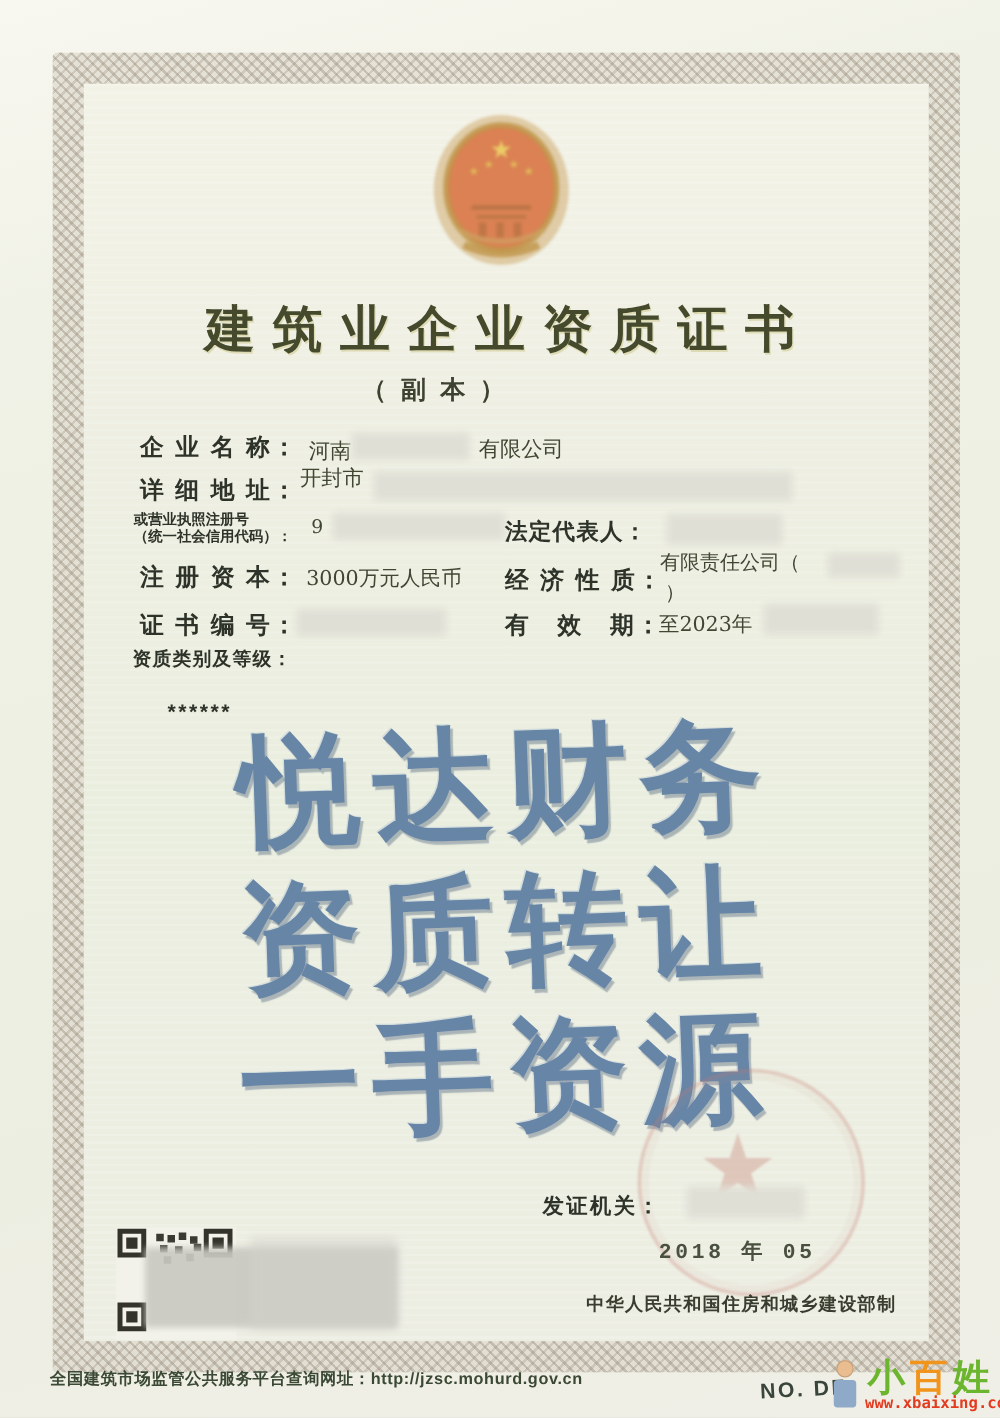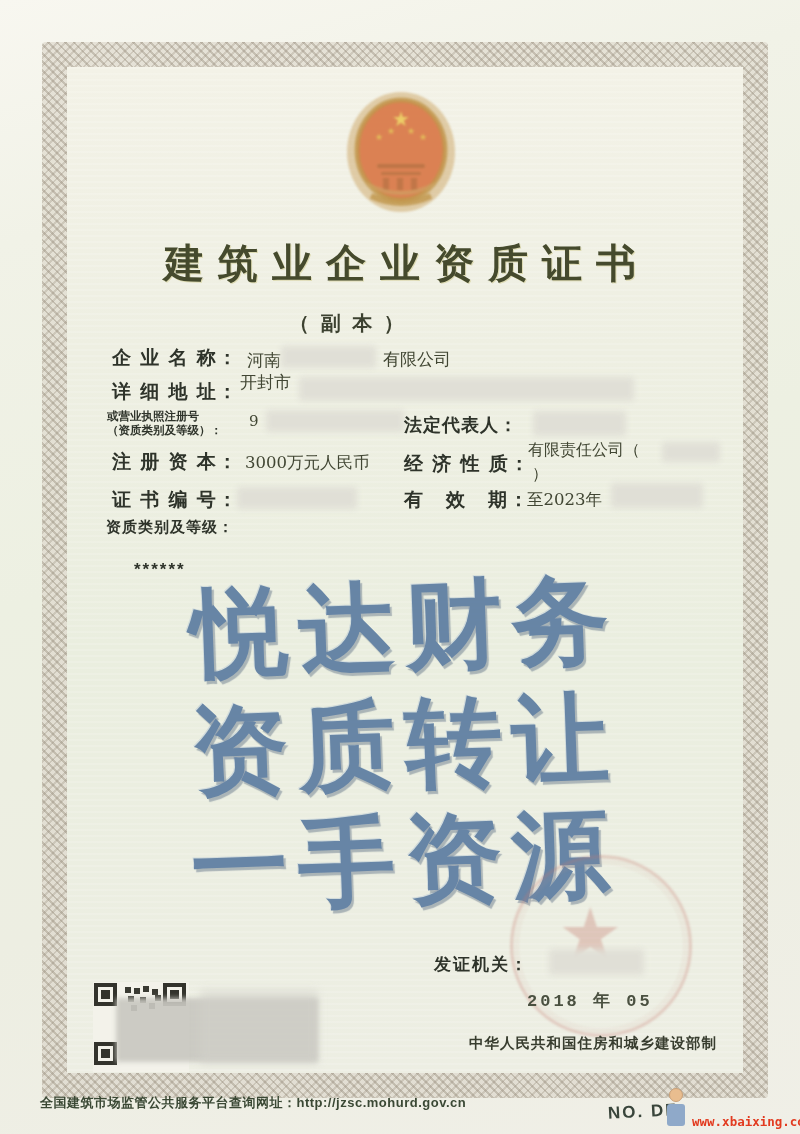--- a/index.html
+++ b/index.html
@@ -28,21 +28,21 @@
     pointer-events:none;
   }
   .emblem{position:absolute;left:341px;top:88px;width:120px;height:138px;filter:blur(1.1px);opacity:.92;}
   .cert-title{
     position:absolute;left:0;width:800px;top:236px;text-align:center;
     font-size:40px;font-weight:bold;letter-spacing:14px;text-indent:14px;color:#454a2d;
     text-shadow:1px 1px 0 rgba(190,180,90,.35);white-space:nowrap;
   }
   .cert-subtitle{
     position:absolute;left:0;width:696px;top:298px;text-align:center;
-    font-size:20px;font-weight:bold;letter-spacing:3px;color:#3c4130;margin-top:12px;
+    font-size:20px;font-weight:bold;letter-spacing:3px;color:#3c4130;
   }
   .lbl{position:absolute;font-weight:bold;color:#2e332a;font-size:19px;letter-spacing:2px;white-space:nowrap;}
   .lbl-sm{position:absolute;font-weight:bold;color:#2e332a;font-size:11.5px;line-height:14px;white-space:nowrap;}
   .val{position:absolute;color:#414633;font-size:17px;font-family:"DejaVu Serif",serif;white-space:nowrap;}
   .redact{position:absolute;background:#e0dfd6;border-radius:3px;filter:blur(3px);opacity:.95;}
   .wm{
     position:absolute;left:0;width:800px;text-align:center;font-weight:bold;
     color:#55779e;opacity:.88;transform:rotate(-2deg);letter-spacing:10px;text-indent:10px;
     font-size:97px;line-height:1;white-space:nowrap;
     text-shadow:2px 3px 1px rgba(40,64,96,.38),-1px -1px 0 rgba(150,175,205,.35);
@@ -111,21 +111,21 @@
   <span class="lbl" style="left:112px;top:345px;">企 业 名 称：</span>
   <span class="val" style="left:247px;top:349px;">河南</span>
   <div class="redact" style="left:281px;top:346px;width:95px;height:22px;"></div>
   <span class="val" style="left:383px;top:348px;">有限公司</span>
 
   <span class="lbl" style="left:112px;top:379px;">详 细 地 址：</span>
   <span class="val" style="left:240px;top:371px;">开封市</span>
   <div class="redact" style="left:299px;top:377px;width:335px;height:24px;"></div>
 
   <span class="lbl-sm" style="left:107px;top:409px;">或营业执照注册号</span>
-  <span class="lbl-sm" style="left:107px;top:423px;">（资质类别及等级）：</span>
+  <span class="lbl-sm" style="left:107px;top:423px;">（统一社会信用代码）：</span>
   <span class="val" style="left:249px;top:412px;font-size:15px;">9</span>
   <div class="redact" style="left:266px;top:410px;width:138px;height:22px;"></div>
 
   <span class="lbl" style="left:404px;top:413px;font-size:18px;letter-spacing:1px;">法定代表人：</span>
   <div class="redact" style="left:533px;top:411px;width:93px;height:25px;"></div>
 
   <span class="lbl" style="left:112px;top:449px;">注 册 资 本：</span>
   <span class="val" style="left:245px;top:452px;font-size:16.5px;">3000万元人民币</span>
 
   <span class="lbl" style="left:404px;top:451px;">经 济 性 质：</span>
@@ -164,15 +164,18 @@
   <div class="qr-cover"></div>
   <div class="qr-cover2"></div>
 
   <div class="footer-url">全国建筑市场监管公共服务平台查询网址：http://jzsc.mohurd.gov.cn</div>
   <div class="serial">NO. DF</div>
 
   <div class="mascot">
     <div class="head"></div>
     <div class="body"></div>
   </div>
+  <div class="site-name">
+    <span class="c-green">小</span><span class="c-orange">百</span><span class="c-green">姓</span>
+  </div>
   <div class="site-url">www.xbaixing.com</div>
 
 </div>
 
 </body></html>

